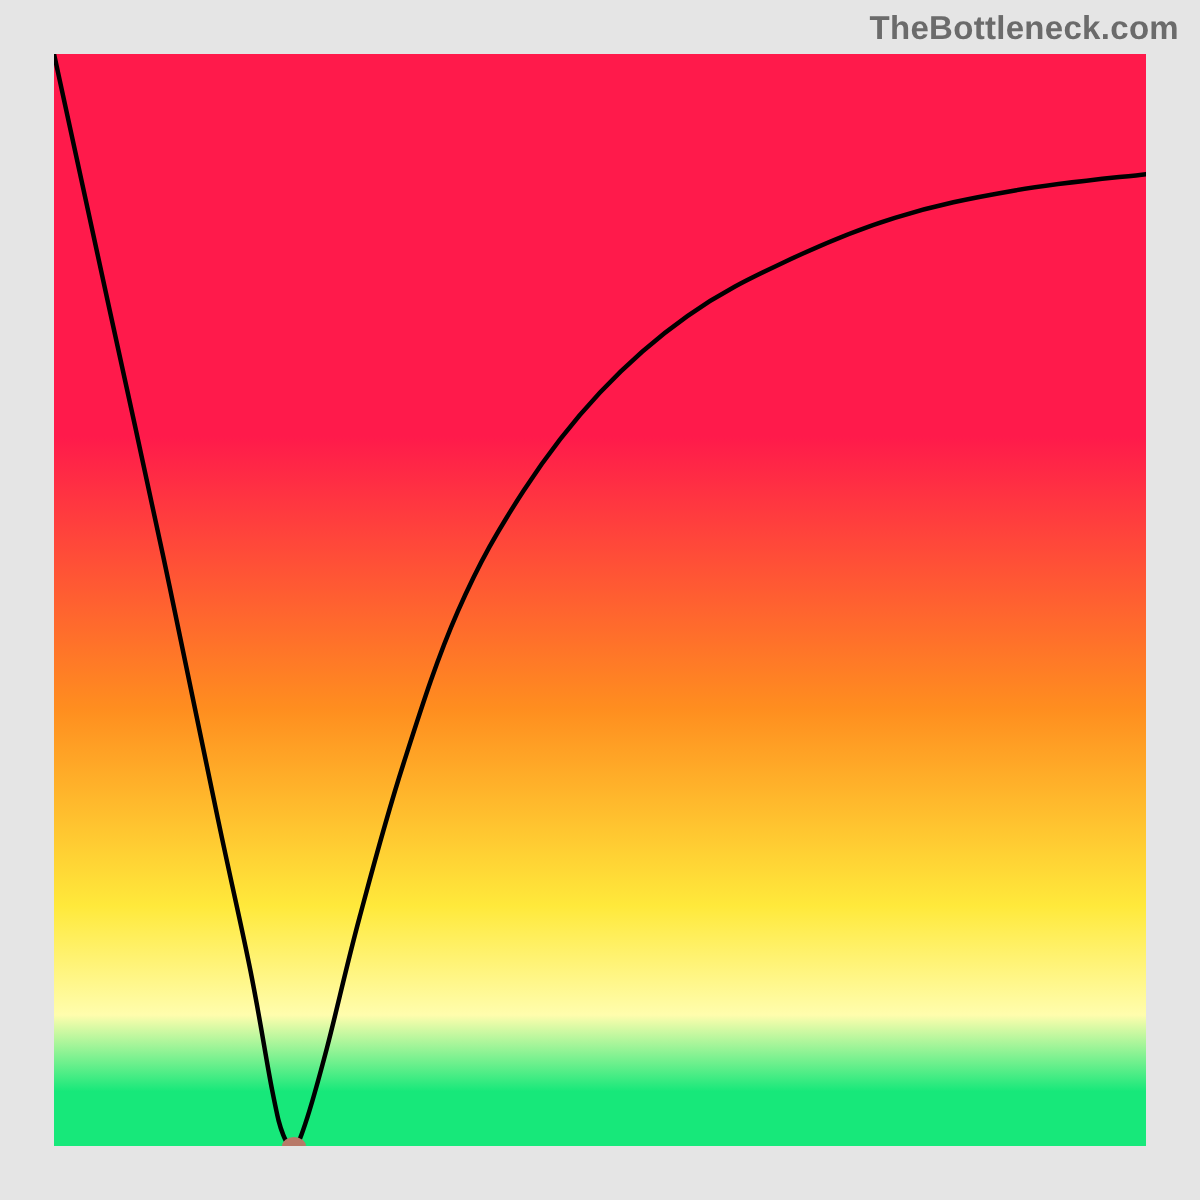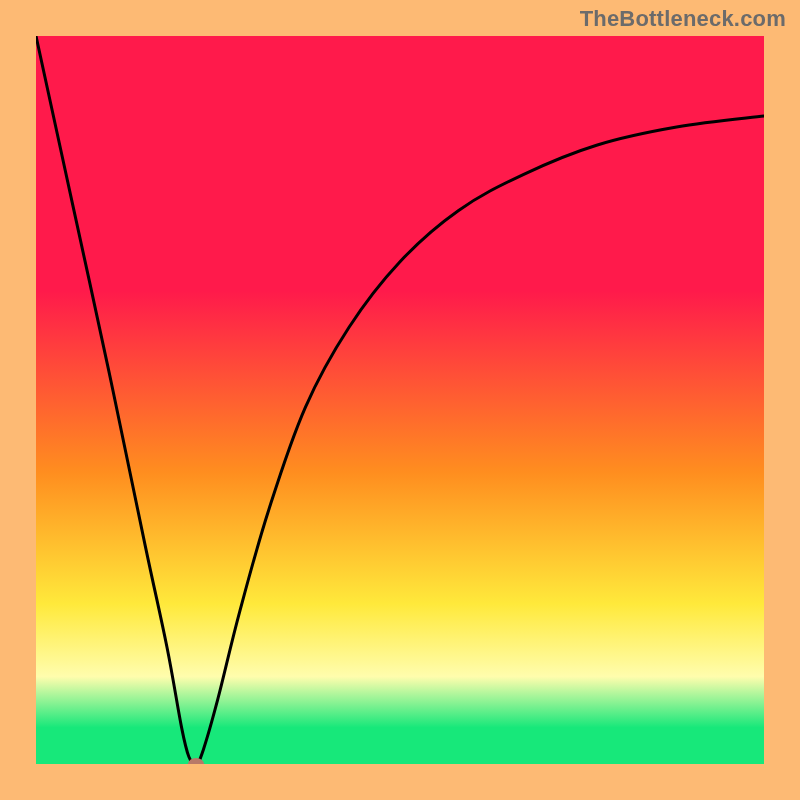--- a/index.html
+++ b/index.html
@@ -9,21 +9,21 @@
     height: 800px;
     background: #000;
     overflow: hidden;
   }
   .frame {
     position: absolute;
     left: 0;
     top: 0;
     width: 800px;
     height: 800px;
-    background: #fdba74;
+    background: #e5e5e5;
   }
   .plot {
     position: absolute;
     left: 36px;
     top: 36px;
     width: 728px;
     height: 728px;
     overflow: hidden;
   }
   .gradient {

